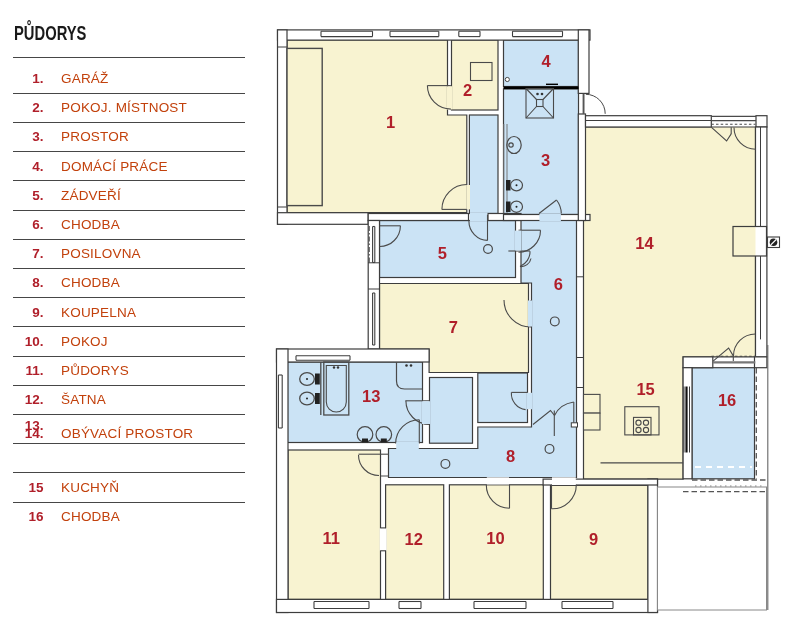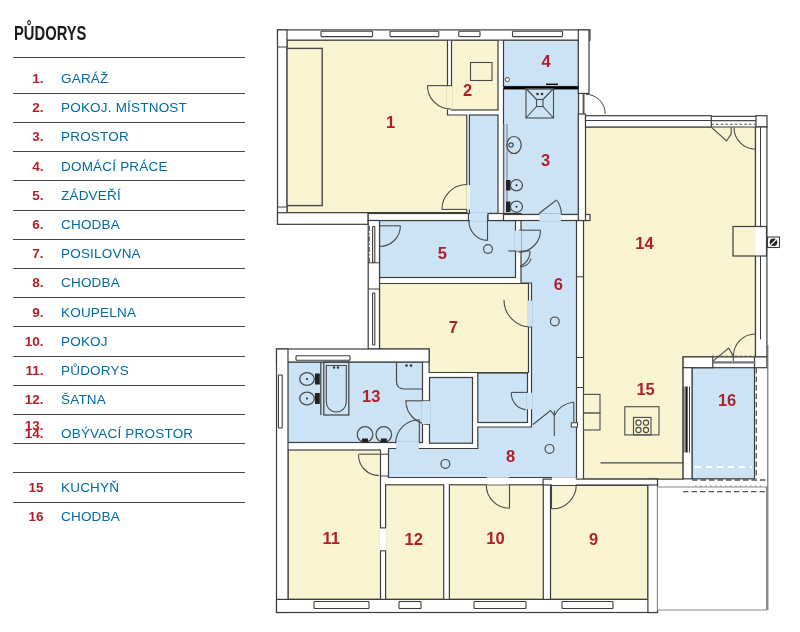--- a/index.html
+++ b/index.html
@@ -1,20 +1,20 @@
 <!DOCTYPE html>
 <html><head>
 <meta charset="utf-8">
 <style>
   html,body{margin:0;padding:0;background:#ffffff;width:800px;height:632px;overflow:hidden;}
   body{font-family:"Liberation Sans", sans-serif;position:relative;}
   .title{position:absolute;left:14px;top:21px;font-size:20.5px;font-weight:bold;color:#1a1a1a;transform:scale(0.72,1);transform-origin:0 0;white-space:nowrap;}
   .row{position:absolute;left:0;width:246px;height:29.2px;}
   .row .num{position:absolute;left:0;width:43.5px;text-align:right;font-weight:bold;color:#b01f2a;font-size:13.5px;top:7px;}
-  .row .txt{position:absolute;left:61px;color:#0369a1;font-size:13.5px;top:7px;letter-spacing:0.2px;}
+  .row .txt{position:absolute;left:61px;color:#c2410c;font-size:13.5px;top:7px;letter-spacing:0.2px;}
   .sep{position:absolute;left:13px;width:232px;height:1.2px;background:#464646;}
 </style>
 </head>
 <body>
 
 <div class="title">PŮDORYS</div>
 <div class="sep" style="top:56.5px"></div>
 <div class="row" style="top:63.9px">
     <span class="num">1.</span>
     <span class="txt">GARÁŽ</span>

